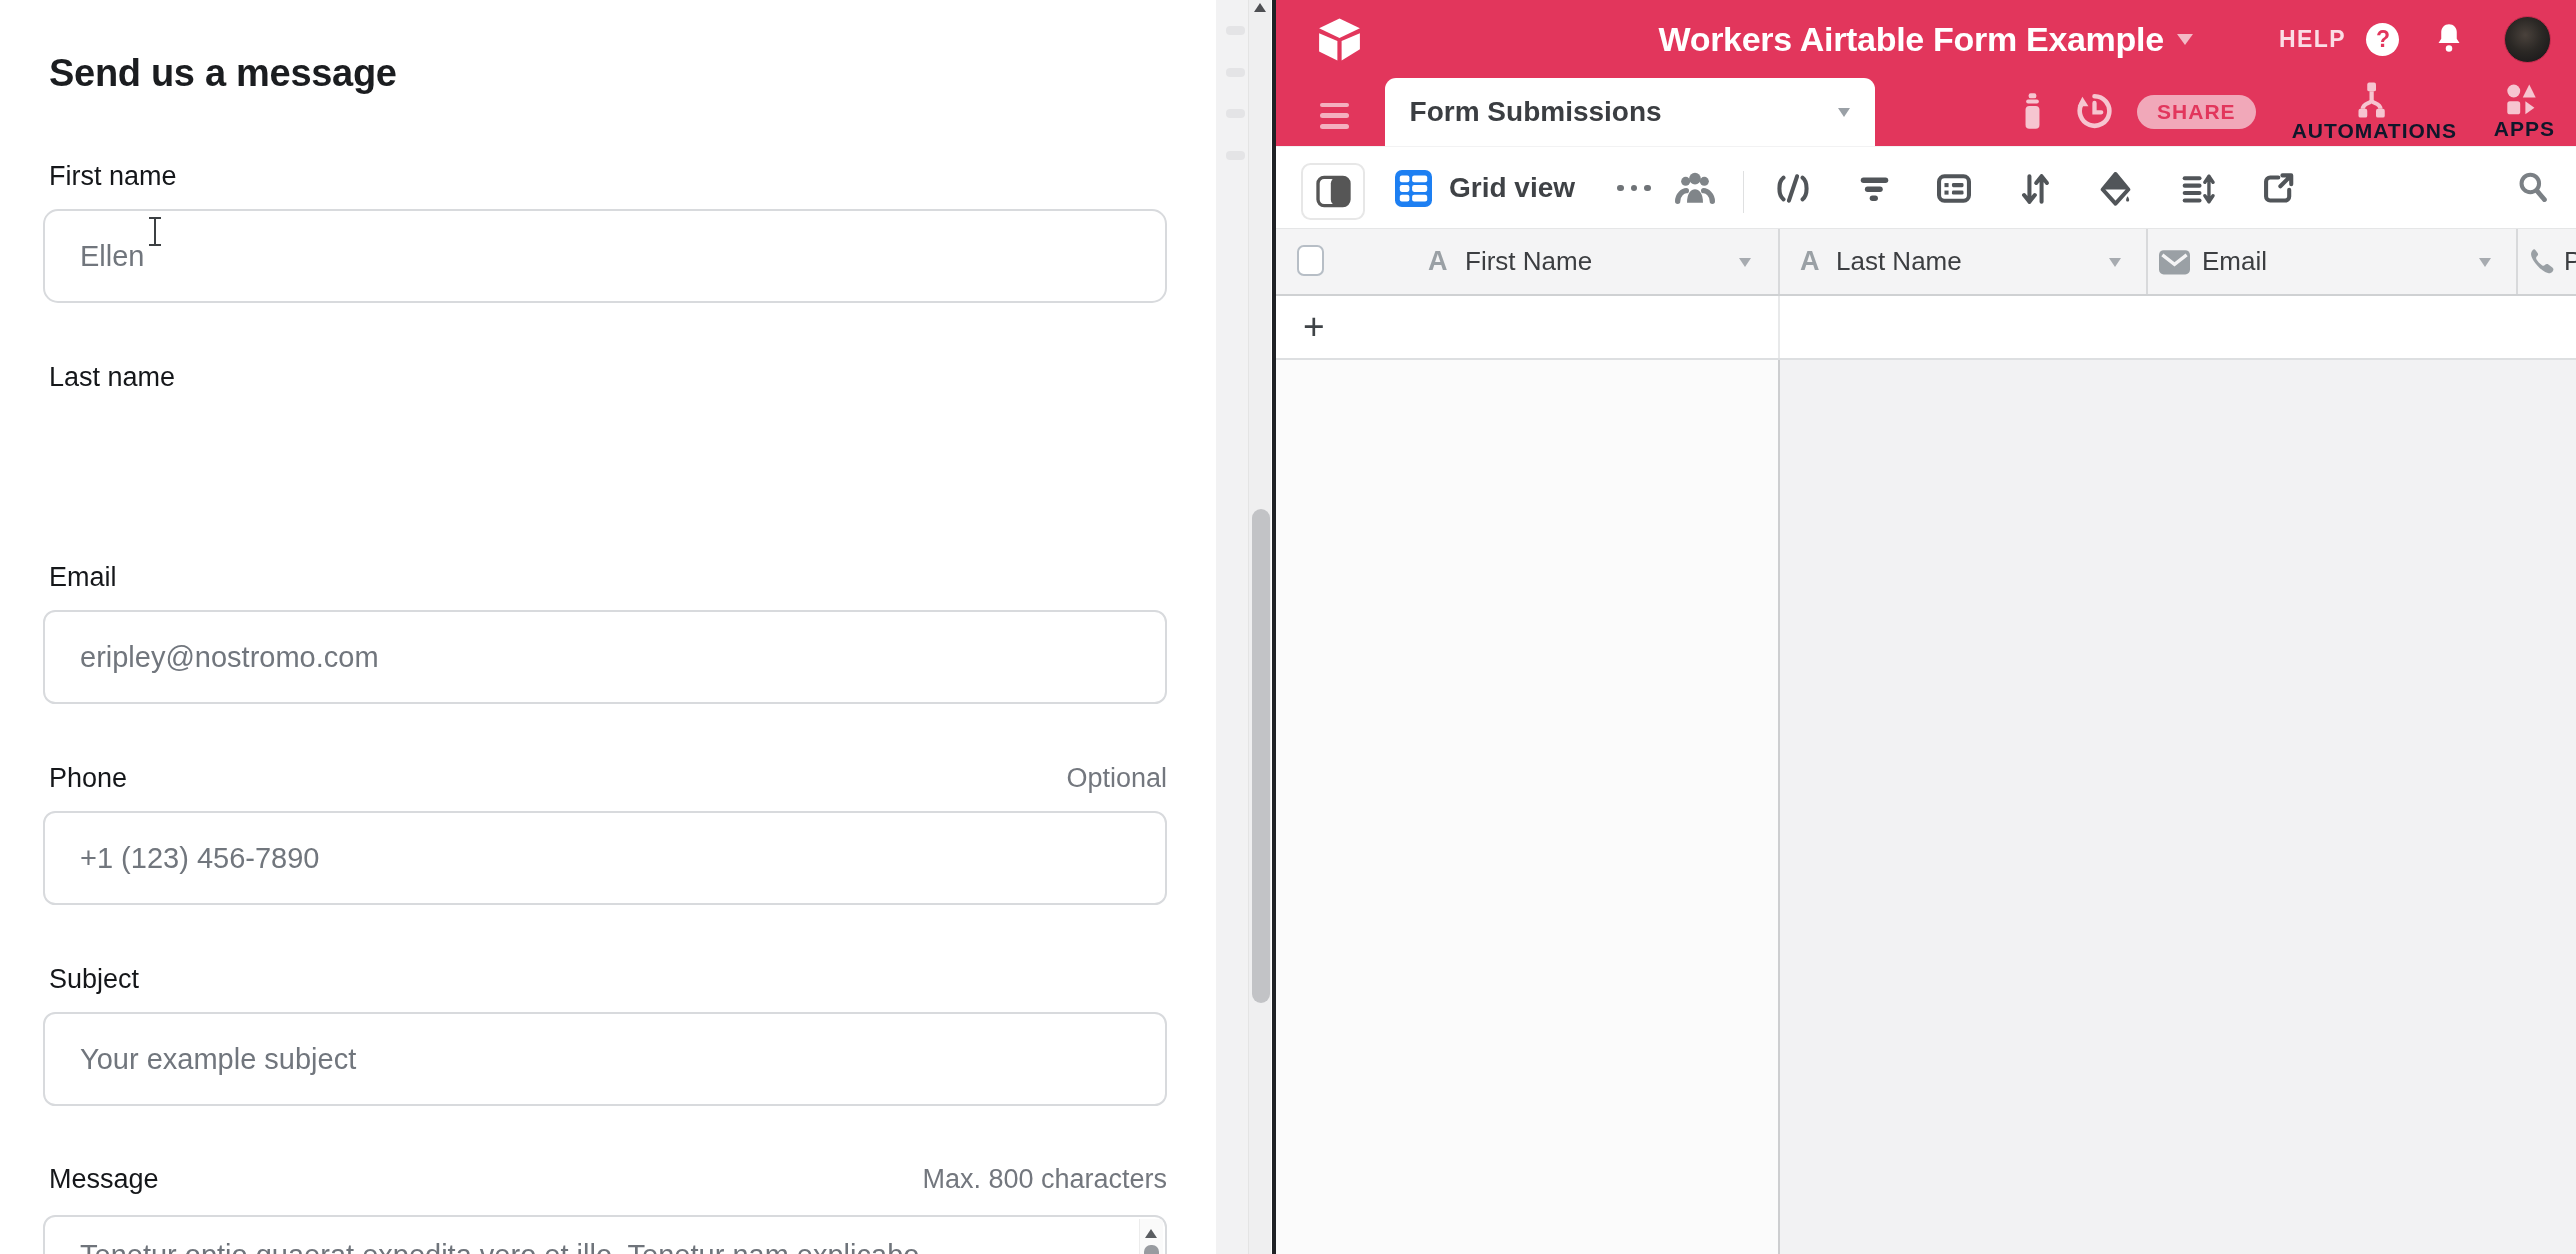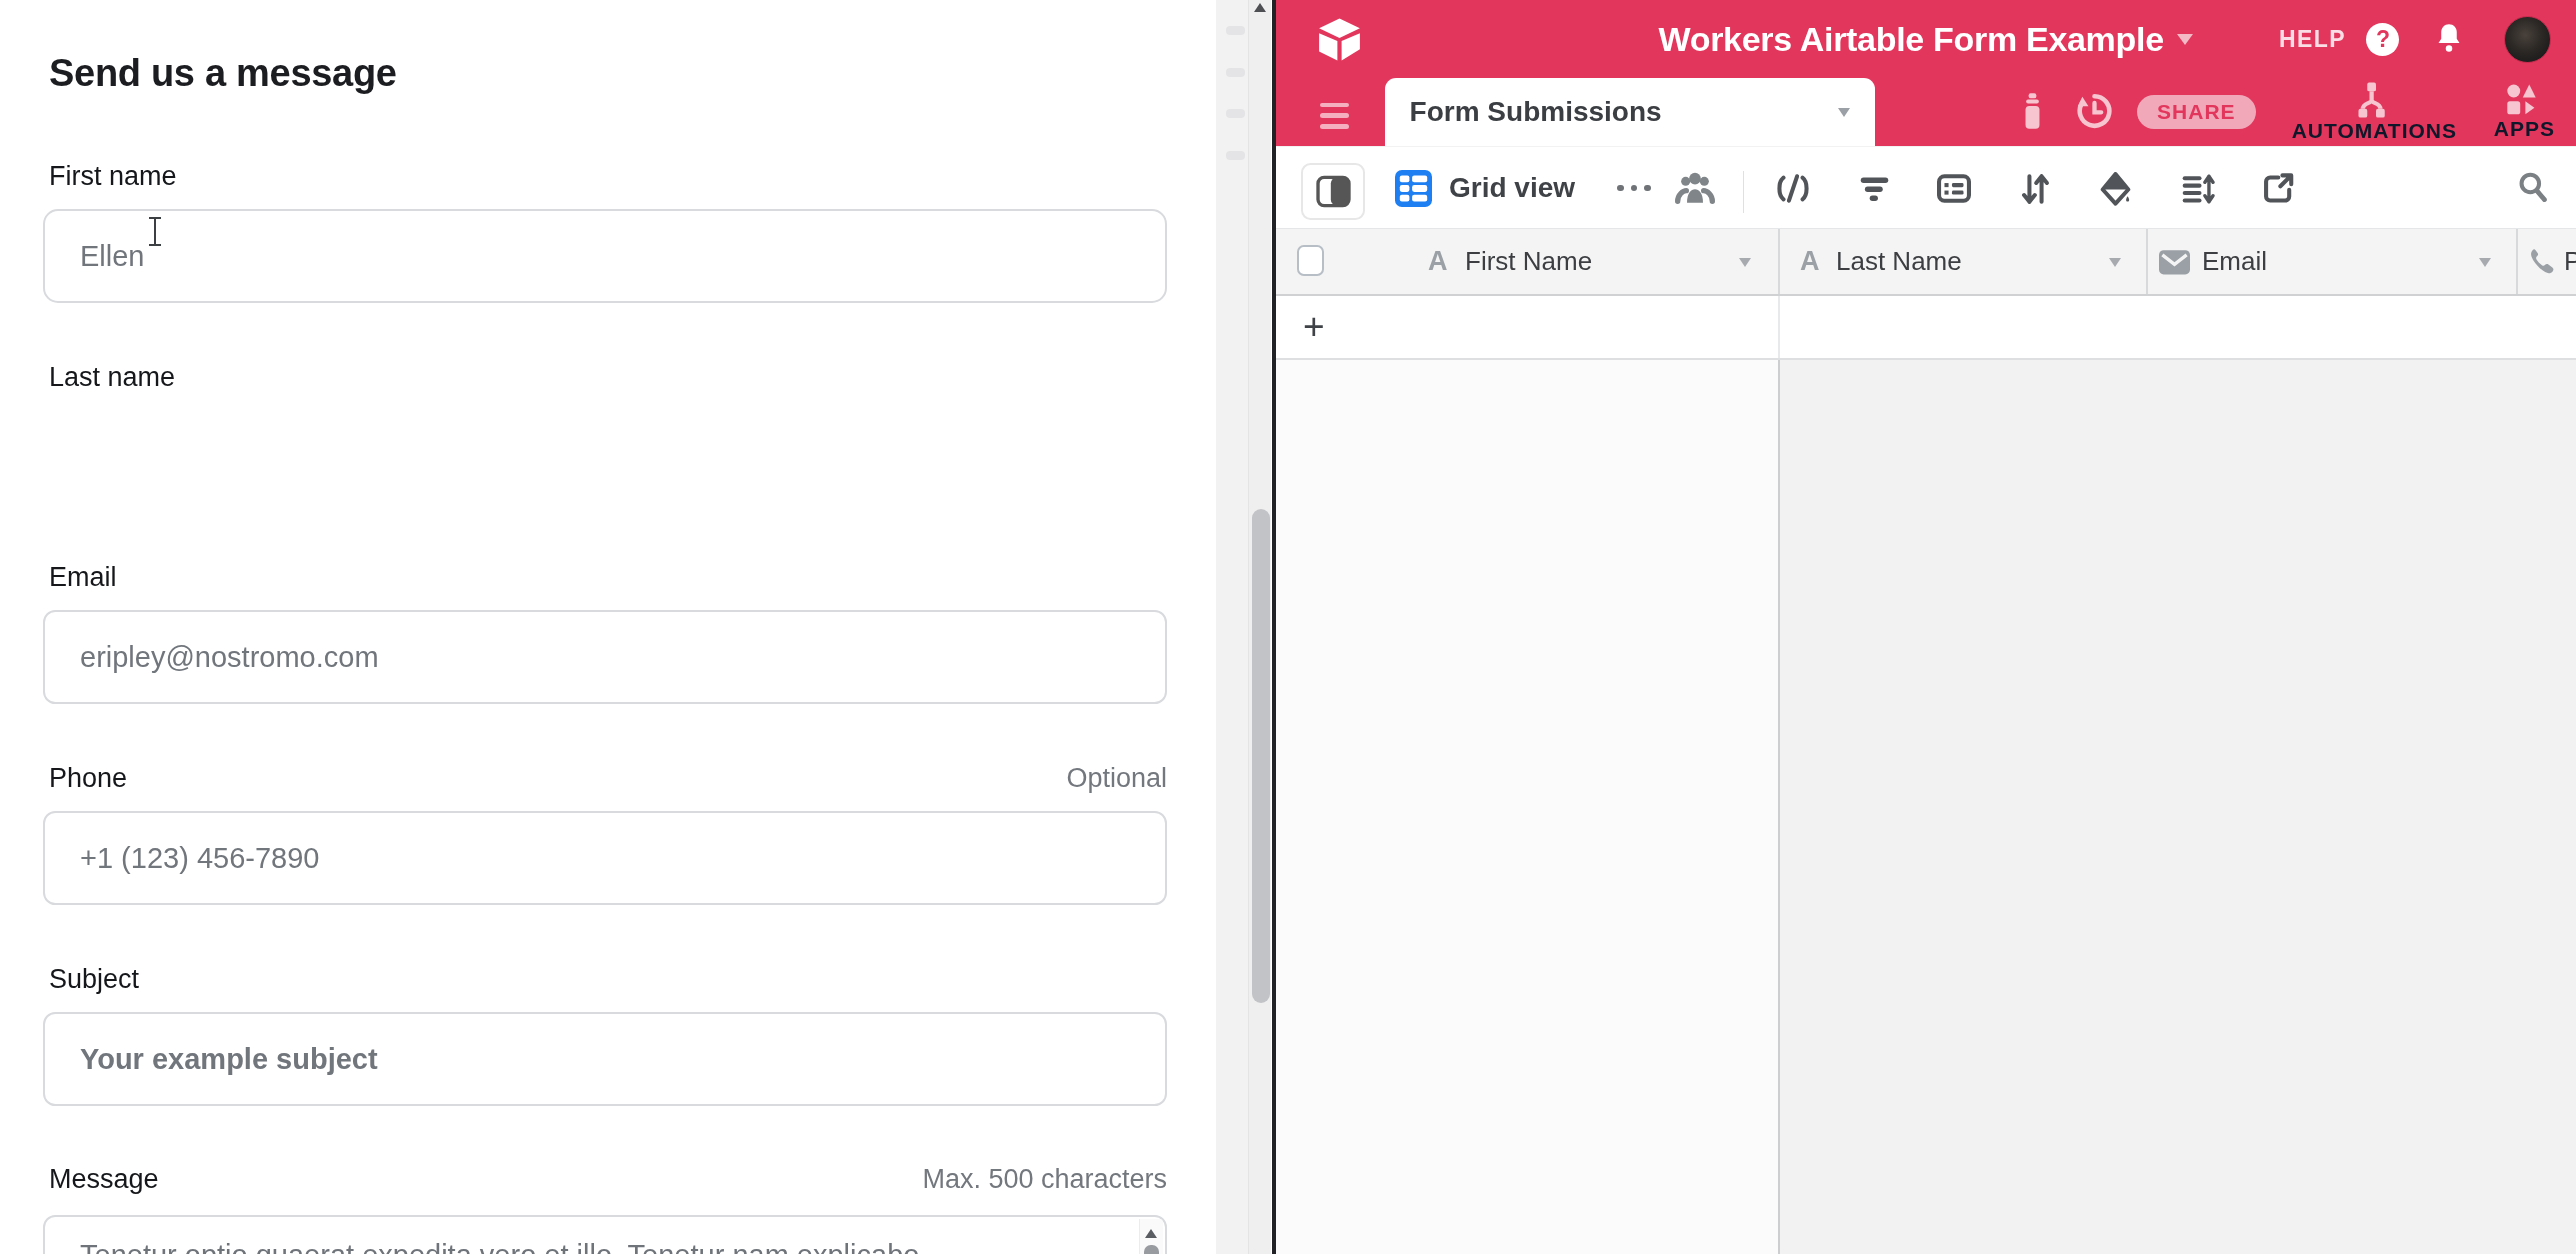--- a/index.html
+++ b/index.html
@@ -106,24 +106,24 @@
     <div class="abs f-label" style="top:362px">Last name</div>
 
     <div class="abs f-label" style="top:562px">Email</div>
     <input class="abs f-input" style="top: 610px;" placeholder="eripley@nostromo.com">
 
     <div class="abs f-label" style="top:763px">Phone</div>
     <div class="abs f-hint" style="top:763px">Optional</div>
     <input class="abs f-input" style="top: 811px;" placeholder="+1 (123) 456-7890">
 
     <div class="abs f-label" style="top:964px">Subject</div>
-    <input class="abs f-input" style="top: 1012px; font-weight: bold;" placeholder="Your example subject">
+    <input class="abs f-input" style="top: 1012px;" placeholder="Your example subject">
 
     <div class="abs f-label" style="top:1164px">Message</div>
-    <div class="abs f-hint" style="top:1164px">Max. 500 characters</div>
+    <div class="abs f-hint" style="top:1164px">Max. 800 characters</div>
     <div class="abs f-textarea">
       <div class="abs ta-text">Tenetur optio quaerat expedita vero et illo. Tenetur nam explicabo</div>
       <div class="abs ta-sb">
         <div class="ta-sb-arrow abs"></div>
         <div class="ta-sb-thumb abs"></div>
       </div>
     </div>
   </div>
 
   <div class="abs gutter">

